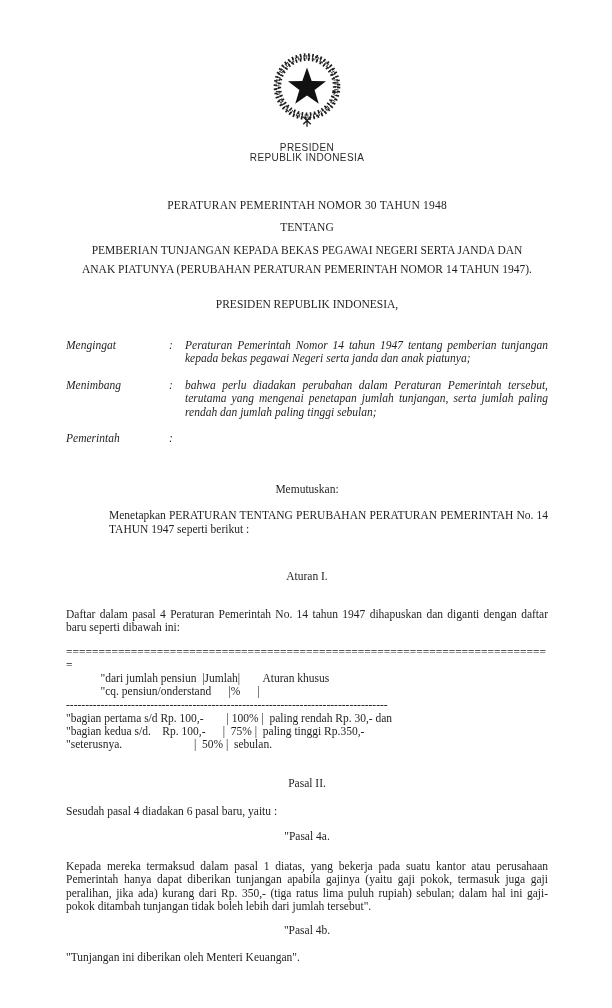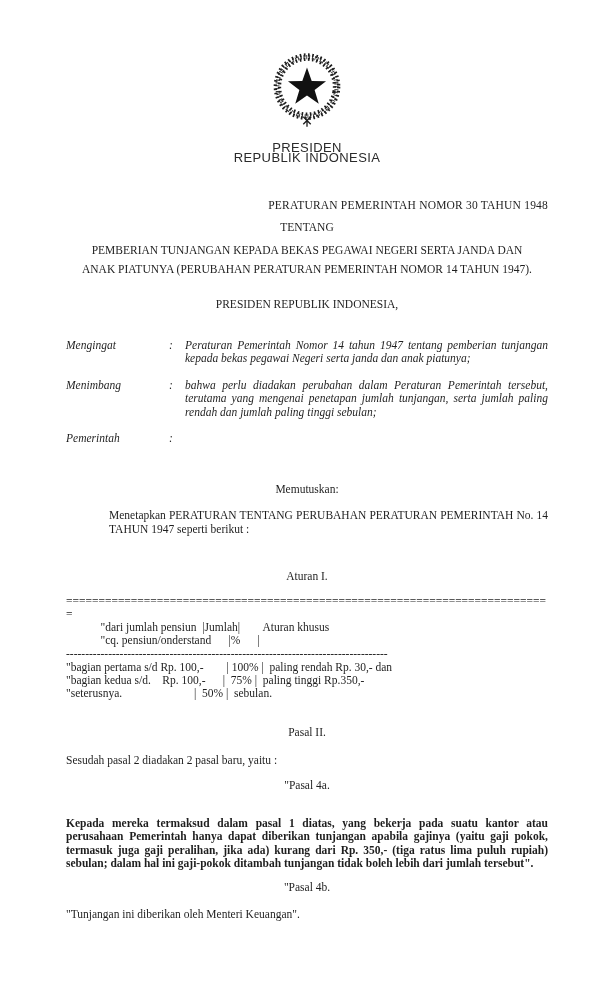--- a/index.html
+++ b/index.html
@@ -14,47 +14,47 @@
     font-size: 11.5px;
     line-height: 13.5px;
     padding: 50px 64px 0 66px;
     overflow: hidden;
   }
   .seal-wrap { text-align: center; }
   .seal-svg { display: inline-block; }
   .seal-caption {
     margin-top: 9px;
     font-family: "Liberation Sans", "DejaVu Sans", sans-serif;
-    font-size: 13px;
+    font-size: 10px;
     line-height: 10px;
     letter-spacing: 0.4px;
     color: #2a2a2a;
   }
   .title-block { margin-top: 36px; text-align: center; }
-  .title-line1 { letter-spacing: 0.2px; text-align: right; }
+  .title-line1 { letter-spacing: 0.2px; }
   .title-line2 { margin-top: 8.5px; }
   .title-line3 { margin-top: 7px; padding: 0 10px; line-height: 19px; }
   .title-line4 { margin-top: 19px; }
   .considerations { margin-top: 27px; font-style: italic; }
   .consider-row { display: flex; margin-bottom: 13px; }
   .consider-row:last-child { margin-bottom: 0; }
   .consider-label { width: 103px; flex: none; }
   .consider-colon { width: 16px; flex: none; }
   .consider-text { flex: 1; text-align: justify; }
   .centered { text-align: center; }
   .memutuskan { margin-top: 37px; }
   .menetapkan { margin-top: 13px; text-align: justify; margin-left: 43px; }
   .pasal1-heading { margin-top: 34px; }
   .pasal1-intro { margin-top: 24px; text-align: justify; }
   .ascii-table { margin-top: 11px; line-height: 13.2px; }
   .pre-line { white-space: pre; overflow: hidden; }
   .pasal2-heading { margin-top: 26px; }
   .pasal2-intro { margin-top: 14px; }
   .pasal4a-heading { margin-top: 12px; }
-  .pasal4a-body { margin-top: 24px; text-align: justify; font-weight: bold; }
+  .pasal4a-body { margin-top: 16px; text-align: justify; }
   .pasal4b-heading { margin-top: 10px; }
   .pasal4b-body { margin-top: 14px; }
 </style>
 </head>
 <body>
 
 <div class="page">
 
   <div class="seal-wrap">
     <svg class="seal-svg" width="86" height="80" viewBox="0 0 100 96" aria-hidden="true">
@@ -95,34 +95,35 @@
     <div class="consider-row">
       <div class="consider-label">Pemerintah</div>
       <div class="consider-colon">:</div>
     </div>
   </div>
 
   <div class="memutuskan centered">Memutuskan:</div>
   <div class="menetapkan">Menetapkan PERATURAN TENTANG PERUBAHAN PERATURAN PEMERINTAH No. 14 TAHUN 1947 seperti berikut :</div>
 
   <div class="pasal1-heading centered">Aturan I.</div>
+  <div class="pasal1-intro">Daftar dalam pasal 4 Peraturan Pemerintah No. 14 tahun 1947 dihapuskan dan diganti dengan daftar baru seperti dibawah ini:</div>
 
   <div class="ascii-table">
     <div class="pre-line">==========================================================================</div>
     <div class="pre-line">=</div>
     <div class="pre-line">            "dari jumlah pensiun  |Jumlah|        Aturan khusus</div>
     <div class="pre-line">            "cq. pensiun/onderstand      |%      |</div>
     <div class="pre-line">------------------------------------------------------------------------------------</div>
     <div class="pre-line">"bagian pertama s/d Rp. 100,-        | 100% |  paling rendah Rp. 30,- dan</div>
     <div class="pre-line">"bagian kedua s/d.    Rp. 100,-      |  75% |  paling tinggi Rp.350,-</div>
     <div class="pre-line">"seterusnya.                         |  50% |  sebulan.</div>
   </div>
 
   <div class="pasal2-heading centered">Pasal II.</div>
-  <div class="pasal2-intro">Sesudah pasal 2 diadakan 2 pasal baru, yaitu :</div>
+  <div class="pasal2-intro">Sesudah pasal 4 diadakan 6 pasal baru, yaitu :</div>
 
   <div class="pasal4a-heading centered">"Pasal 4a.</div>
   <div class="pasal4a-body">Kepada mereka termaksud dalam pasal 1 diatas, yang bekerja pada suatu kantor atau perusahaan Pemerintah hanya dapat diberikan tunjangan apabila gajinya (yaitu gaji pokok, termasuk juga gaji peralihan, jika ada) kurang dari Rp. 350,- (tiga ratus lima puluh rupiah) sebulan; dalam hal ini gaji-pokok ditambah tunjangan tidak boleh lebih dari jumlah tersebut".</div>
 
   <div class="pasal4b-heading centered">"Pasal 4b.</div>
   <div class="pasal4b-body">"Tunjangan ini diberikan oleh Menteri Keuangan".</div>
 
 </div>
 
 </body></html>

